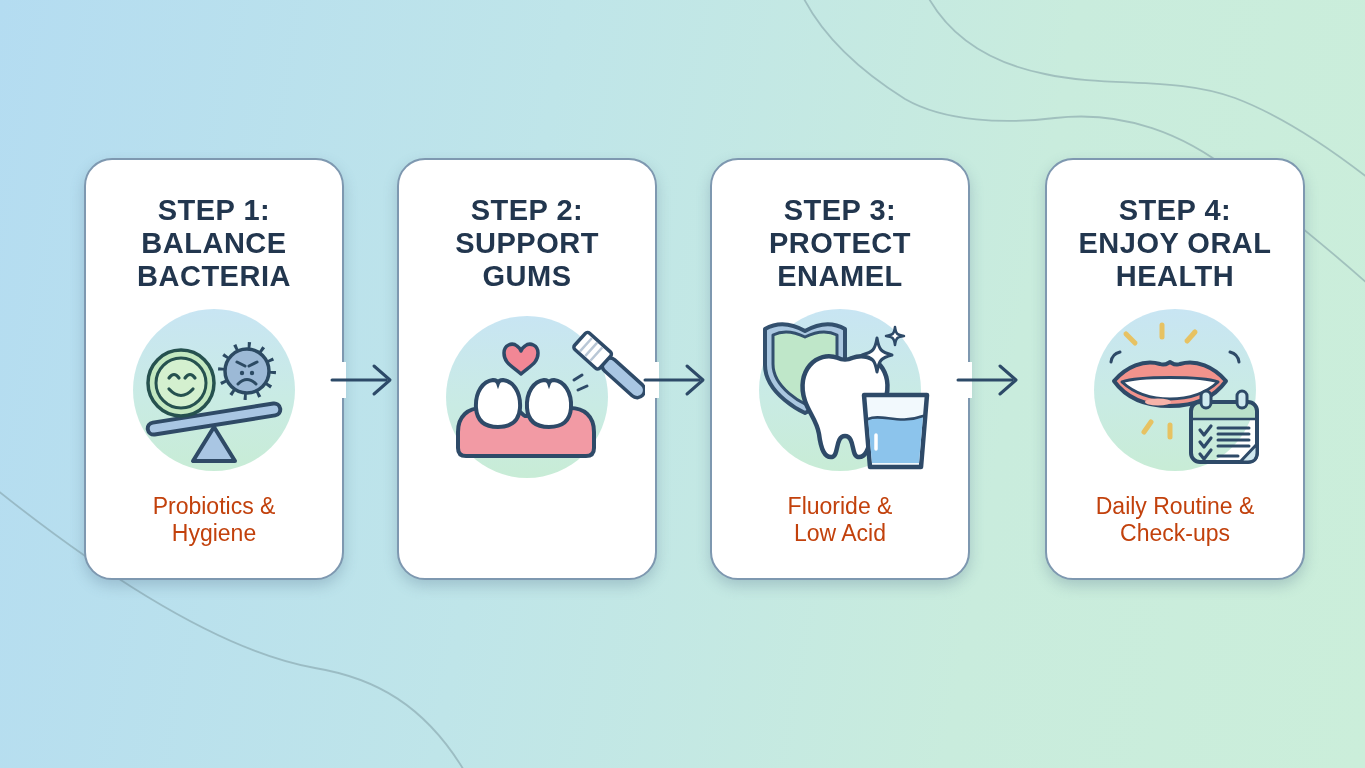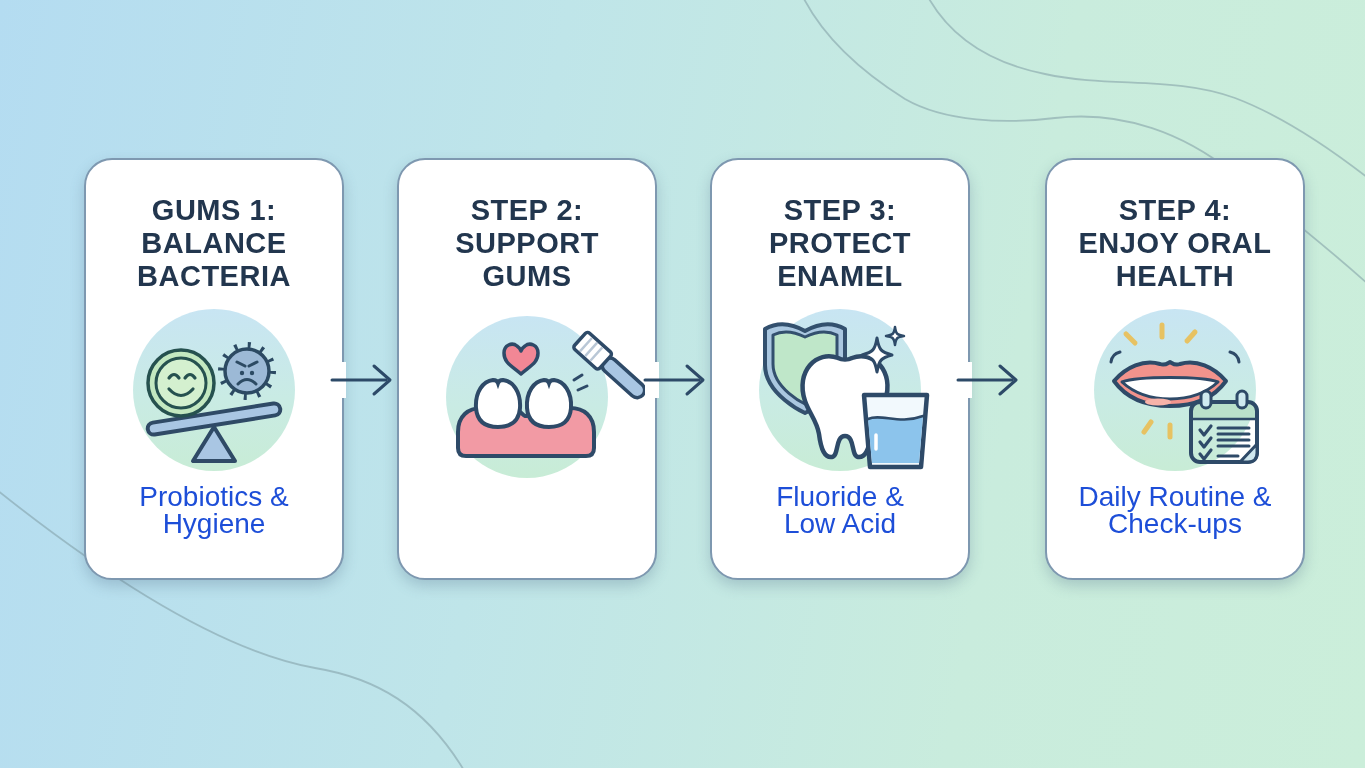--- a/index.html
+++ b/index.html
@@ -27,42 +27,42 @@
     line-height:33px; color:#22364e;
   }
   .icon-wrap { position:relative; margin-top:16px; width:162px; height:162px; }
   .icon-circle {
     position:absolute; inset:0; border-radius:50%;
     background:linear-gradient(180deg,#c8e5f3 0%,#c9ebe4 55%,#c8ecd6 100%);
   }
   .icon-wrap svg { position:absolute; inset:0; overflow:visible; }
 
   .caption {
-    margin-top:12px; text-align:center; white-space:pre-line;
-    font-size:28px; color:#1d4ed8; line-height:27px;
+    margin-top:22px; text-align:center; white-space:pre-line;
+    font-size:23px; color:#c2410c; line-height:27px;
   }
 
   .arrow { position:absolute; top:360px; width:70px; height:40px; z-index:5; }
   .arrow1 { left:328px; } .arrow2 { left:641px; } .arrow3 { left:954px; }
 </style>
 </head>
 <body>
 
 <div class="canvas">
 
   <svg class="bg-waves" viewBox="0 0 1365 768">
     <g fill="none" stroke="#7f9da4" stroke-opacity="0.55" stroke-width="1.8">
       <path d="M928,-3 C955,45 1000,65 1045,74 C1110,88 1175,76 1235,98 C1285,117 1332,150 1368,178"></path>
       <path d="M803,-3 C825,40 862,72 905,99 C945,122 1005,124 1055,118 C1125,110 1185,135 1232,172 C1278,208 1332,252 1368,284"></path>
       <path d="M-3,490 C110,580 225,652 315,668 C375,678 425,705 465,772"></path>
     </g>
   </svg>
 
   <div class="card card1">
-    <h2 class="step-title">GUMS 1:
+    <h2 class="step-title">STEP 1:
 BALANCE
 BACTERIA</h2>
     <div class="icon-wrap">
       <div class="icon-circle"></div>
       <svg viewBox="0 0 162 162">
 
         <g transform="rotate(-9 81 110)">
           <rect x="14" y="104" width="134" height="12" rx="6" fill="#a9c6e3" stroke="#2f4a66" stroke-width="4"></rect>
         </g>
         <polygon points="81,118 60,152 102,152" fill="#a9c6e3" stroke="#2f4a66" stroke-width="4" stroke-linejoin="round"></polygon>

